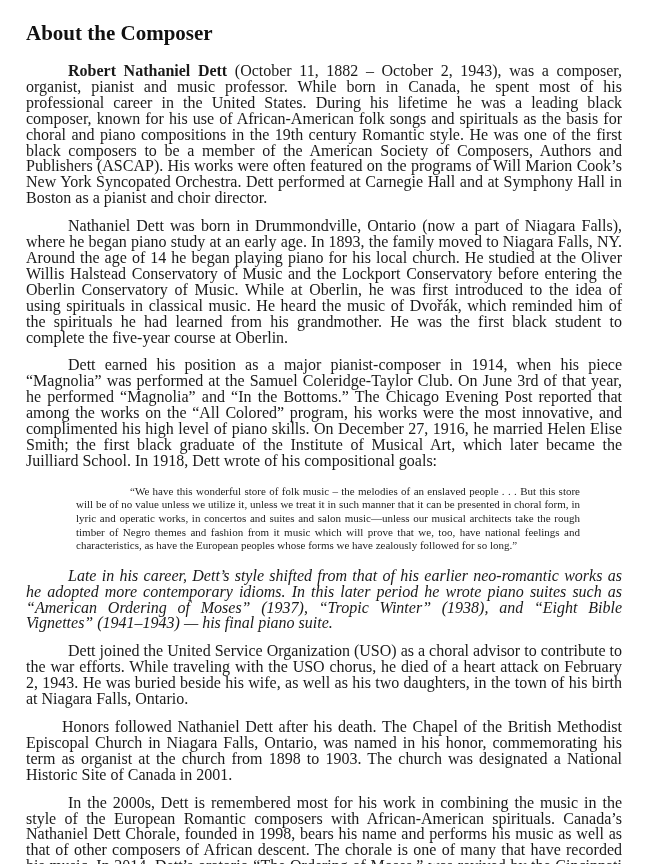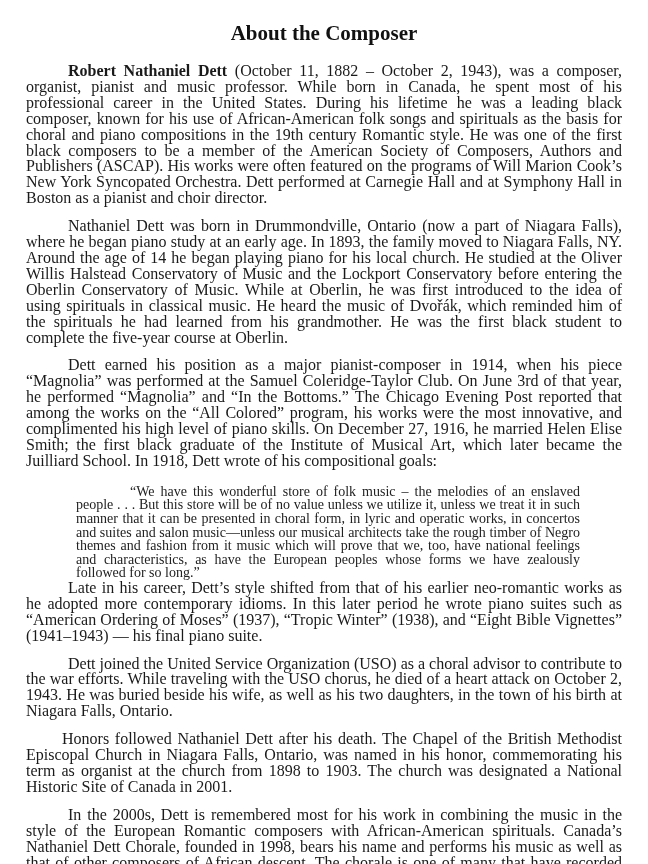--- a/index.html
+++ b/index.html
@@ -15,65 +15,64 @@
     font-family: "Liberation Serif", "DejaVu Serif", serif;
     color: #1a1a1a;
   }
   .page {
     position: absolute;
     left: 26px;
     top: 0;
     width: 596px;
   }
   .title {
-    text-align: center;
     font-weight: bold;
     font-size: 21px;
     margin: 20px 0 0 0;
     height: 26px;
     line-height: 26px;
     color: #111;
   }
   .para {
     font-size: 16px;
     line-height: 15.9px;
     text-align: justify;
     text-indent: 42px;
     margin: 0;
   }
   .para.p1 { margin-top: 17px; }
   .para.gap { margin-top: 12px; }
   .para .bold {
     font-weight: bold;
   }
   .quote {
-    font-size: 14px;
+    font-size: 11px;
     line-height: 13.6px;
     text-align: justify;
     text-indent: 54px;
     margin: 16px 42px 0 50px;
     color: #222;
   }
-  .para.after-quote { margin-top: 0; }
+  .para.after-quote { margin-top: 15px; font-style: italic; }
   .para.honors { text-indent: 36px; }
 </style>
 </head>
 <body>
 
 <div class="page">
   <h1 class="title">About the Composer</h1>
 
   <p class="para p1"><span class="bold">Robert Nathaniel Dett</span><span> (October 11, 1882 – October 2, 1943), was a composer, organist, pianist and music professor. While born in Canada, he spent most of his professional career in the United States. During his lifetime he was a leading black composer, known for his use of African-American folk songs and spirituals as the basis for choral and piano compositions in the 19th century Romantic style. He was one of the first black composers to be a member of the American Society of Composers, Authors and Publishers (ASCAP). His works were often featured on the programs of Will Marion Cook’s New York Syncopated Orchestra.  Dett performed at Carnegie Hall and at Symphony Hall in Boston as a pianist and choir director.</span></p>
 
   <p class="para gap">Nathaniel Dett was born in Drummondville, Ontario (now a part of Niagara Falls), where he began piano study at an early age. In 1893, the family moved to Niagara Falls, NY. Around the age of 14 he began playing piano for his local church. He studied at the Oliver Willis Halstead Conservatory of Music and the Lockport Conservatory before entering the Oberlin Conservatory of Music. While at Oberlin, he was first introduced to the idea of using spirituals in classical music.  He heard the music of Dvořák, which reminded him of the spirituals he had learned from his grandmother. He was the first black student to complete the five-year course at Oberlin.</p>
 
   <p class="para gap">Dett earned his position as a major pianist-composer in 1914, when his piece “Magnolia” was performed at the Samuel Coleridge-Taylor Club. On June 3rd of that year, he performed “Magnolia” and “In the Bottoms.” The Chicago Evening Post reported that among the works on the “All Colored” program, his works were the most innovative, and complimented his high level of piano skills. On December 27, 1916, he married Helen Elise Smith; the first black graduate of the Institute of Musical Art, which later became the Juilliard School. In 1918, Dett wrote of his compositional goals:</p>
 
   <blockquote class="quote">“We have this wonderful store of folk music – the melodies of an enslaved people . . .  But this store will be of no value unless we utilize it, unless we treat it in such manner that it can be presented in choral form, in lyric and operatic works, in concertos and suites and salon music—unless our musical architects take the rough timber of Negro themes and fashion from it music which will prove that we, too, have national feelings and characteristics, as have the European peoples whose forms we have zealously followed for so long.”</blockquote>
 
   <p class="para after-quote">Late in his career, Dett’s style shifted from that of his earlier neo-romantic works as he adopted more contemporary idioms. In this later period he wrote piano suites such as “American Ordering of Moses” (1937), “Tropic Winter” (1938), and “Eight Bible Vignettes” (1941–1943) — his final piano suite.</p>
 
-  <p class="para gap">Dett joined the United Service Organization (USO) as a choral advisor to contribute to the war efforts. While traveling with the USO chorus, he died of a heart attack on October 2, 1943. He was buried beside his wife, as well as his two daughters, in the town of his birth at Niagara Falls, Ontario.</p>
+  <p class="para gap">Dett joined the United Service Organization (USO) as a choral advisor to contribute to the war efforts. While traveling with the USO chorus, he died of a heart attack on February 2, 1943. He was buried beside his wife, as well as his two daughters, in the town of his birth at Niagara Falls, Ontario.</p>
 
   <p class="para gap honors">Honors followed Nathaniel Dett after his death. The Chapel of the British Methodist Episcopal Church in Niagara Falls, Ontario, was named in his honor, commemorating his term as organist at the church from 1898 to 1903. The church was designated a National Historic Site of Canada in 2001.</p>
 
   <p class="para gap">In the 2000s, Dett is remembered most for his work in combining the music in the style of the European Romantic composers with African-American spirituals. Canada’s Nathaniel Dett Chorale, founded in 1998, bears his name and performs his music as well as that of other composers of African descent. The chorale is one of many that have recorded his music. In 2014, Dett’s oratorio “The Ordering of Moses,” was revived by the Cincinnati May Festival, and performed the same week in Music Hall in Cincinnati and at Carnegie Hall in New York. The incident from the world premiere in 1937, where the live broadcast was cut off by the NBC network during the performance, was re-created, using actual tapes of the announcer. There is no documentary evidence of the reason for the interruption of the broadcast, although it is considered likely to have occurred because of complaints received by the network from those objecting to the playing of music composed by an African-American.</p>
 </div>
 
 </body></html>

